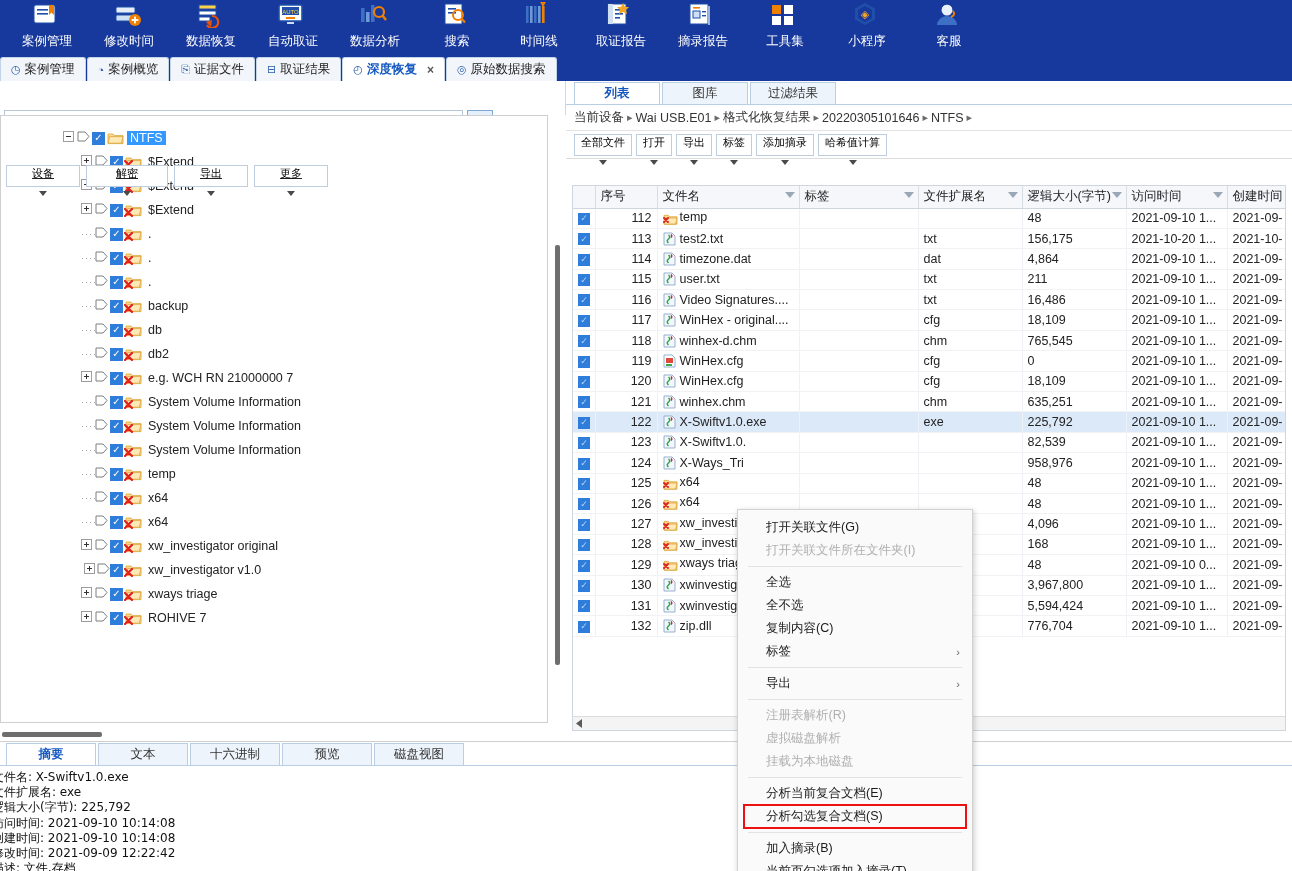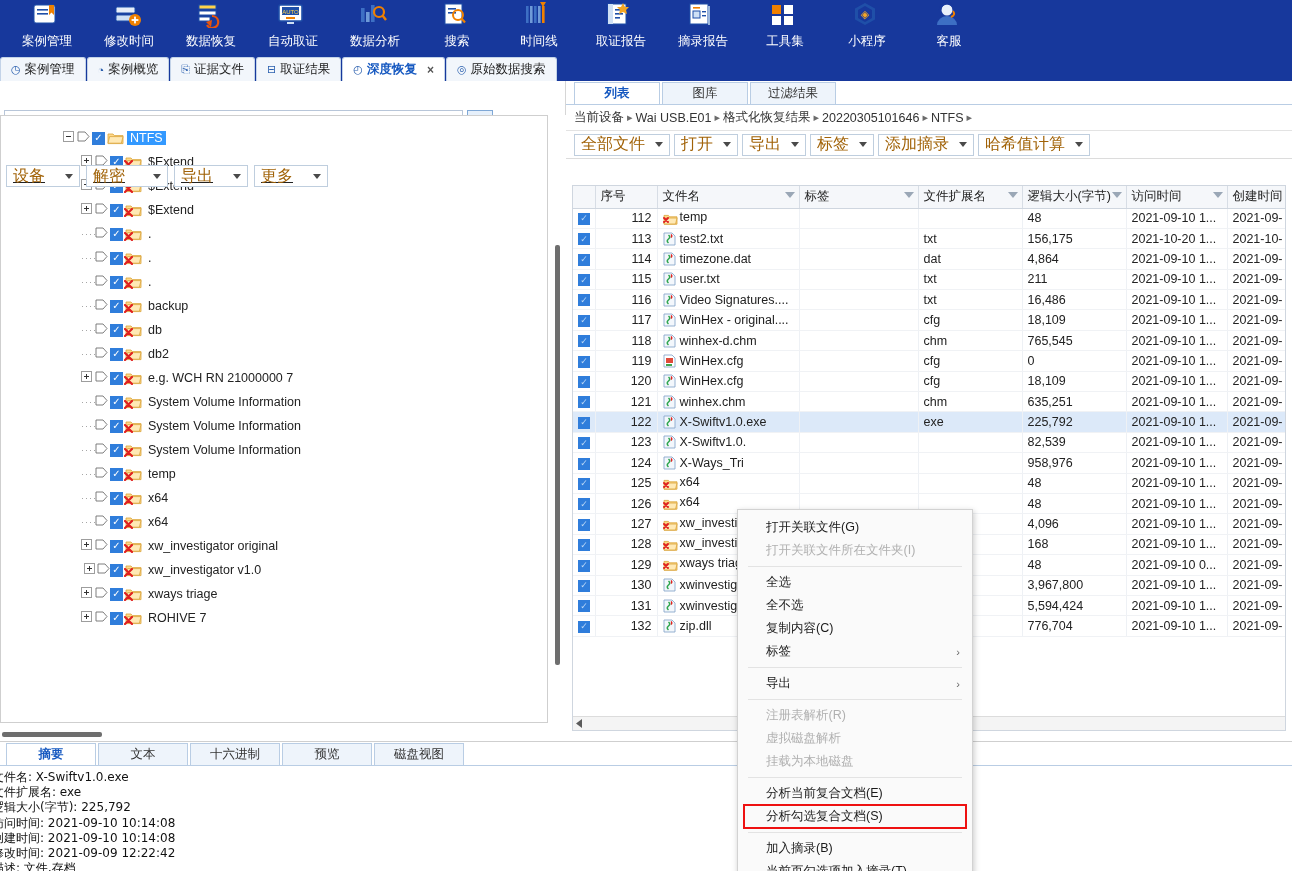--- a/index.html
+++ b/index.html
@@ -93,22 +93,22 @@
   .rtab.active { background:#fff; color:#1558c0; font-weight:bold; }
 
   #crumbs { height:26px; display:flex; align-items:center; gap:3px; padding:0 8px;
             font-size:12.5px; color:#333; border-bottom:1px solid #e3e3e3;}
   .crumb { cursor:pointer; }
   .csep { color:#6b6b6b; font-size:11px; }
 
   #rtoolbar { height:28px; display:flex; align-items:center; gap:4px; padding:2px 8px;
               border-bottom:1px solid #dcdcdc;}
   .tbtn { height:22px; display:flex; align-items:center; gap:10px; padding:0 6px;
-          border:1px solid #bfcede; background:#fff; font-size:16px; color:#a16207;
-          cursor:pointer; white-space:nowrap;}
+          border:1px solid #bfcede; background:#fff; font-size:11px; color:#000000;
+          cursor:pointer; white-space:nowrap;flex-direction:column;}
   .caret { width:0;height:0;border-left:4px solid transparent;border-right:4px solid transparent;
            border-top:5px solid #4a4a4a; }
 
   
   #tablewrap { position:absolute; left:6px; top:104px; width:714px; height:546px;
                border:1px solid #cfd6df; overflow:hidden; background:#fff;}
   table.grid { border-collapse:collapse; table-layout:fixed; width:760px; font-size:12.5px; }
   table.grid th {
     height:22px; background:#f5f7fa; border-right:1px solid #d7dde5;
     border-bottom:1px solid #cfd6df; font-weight:normal; text-align:left;

